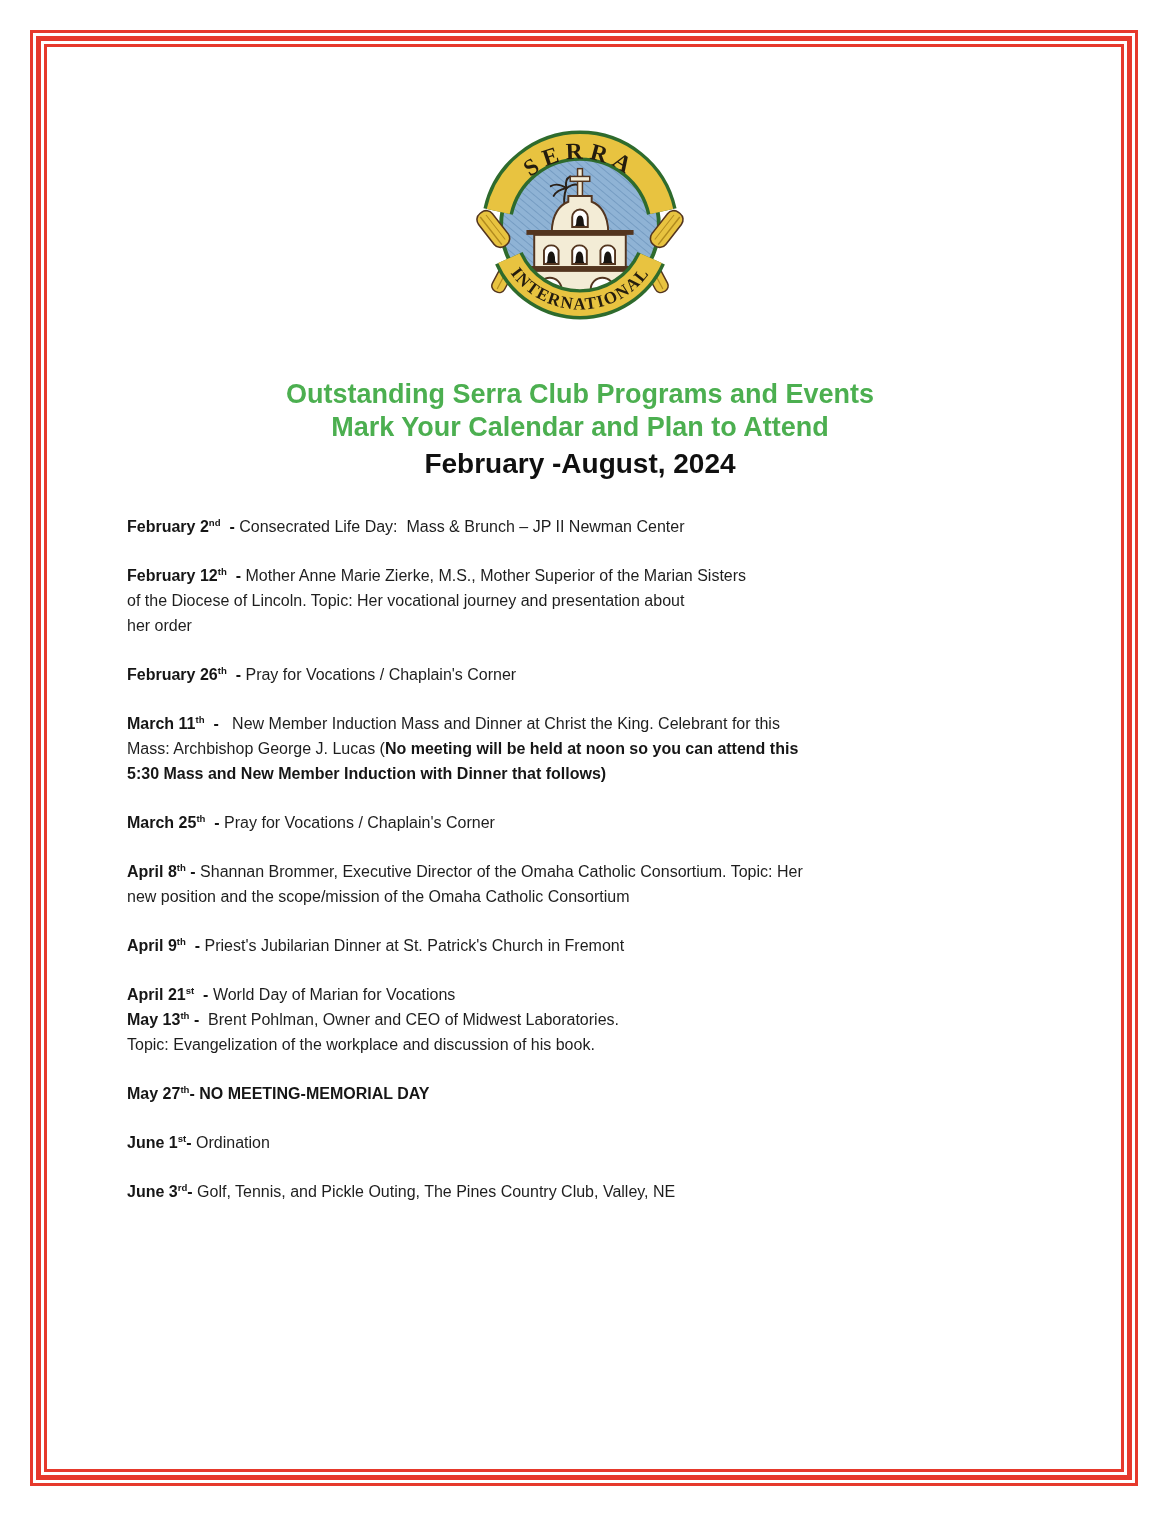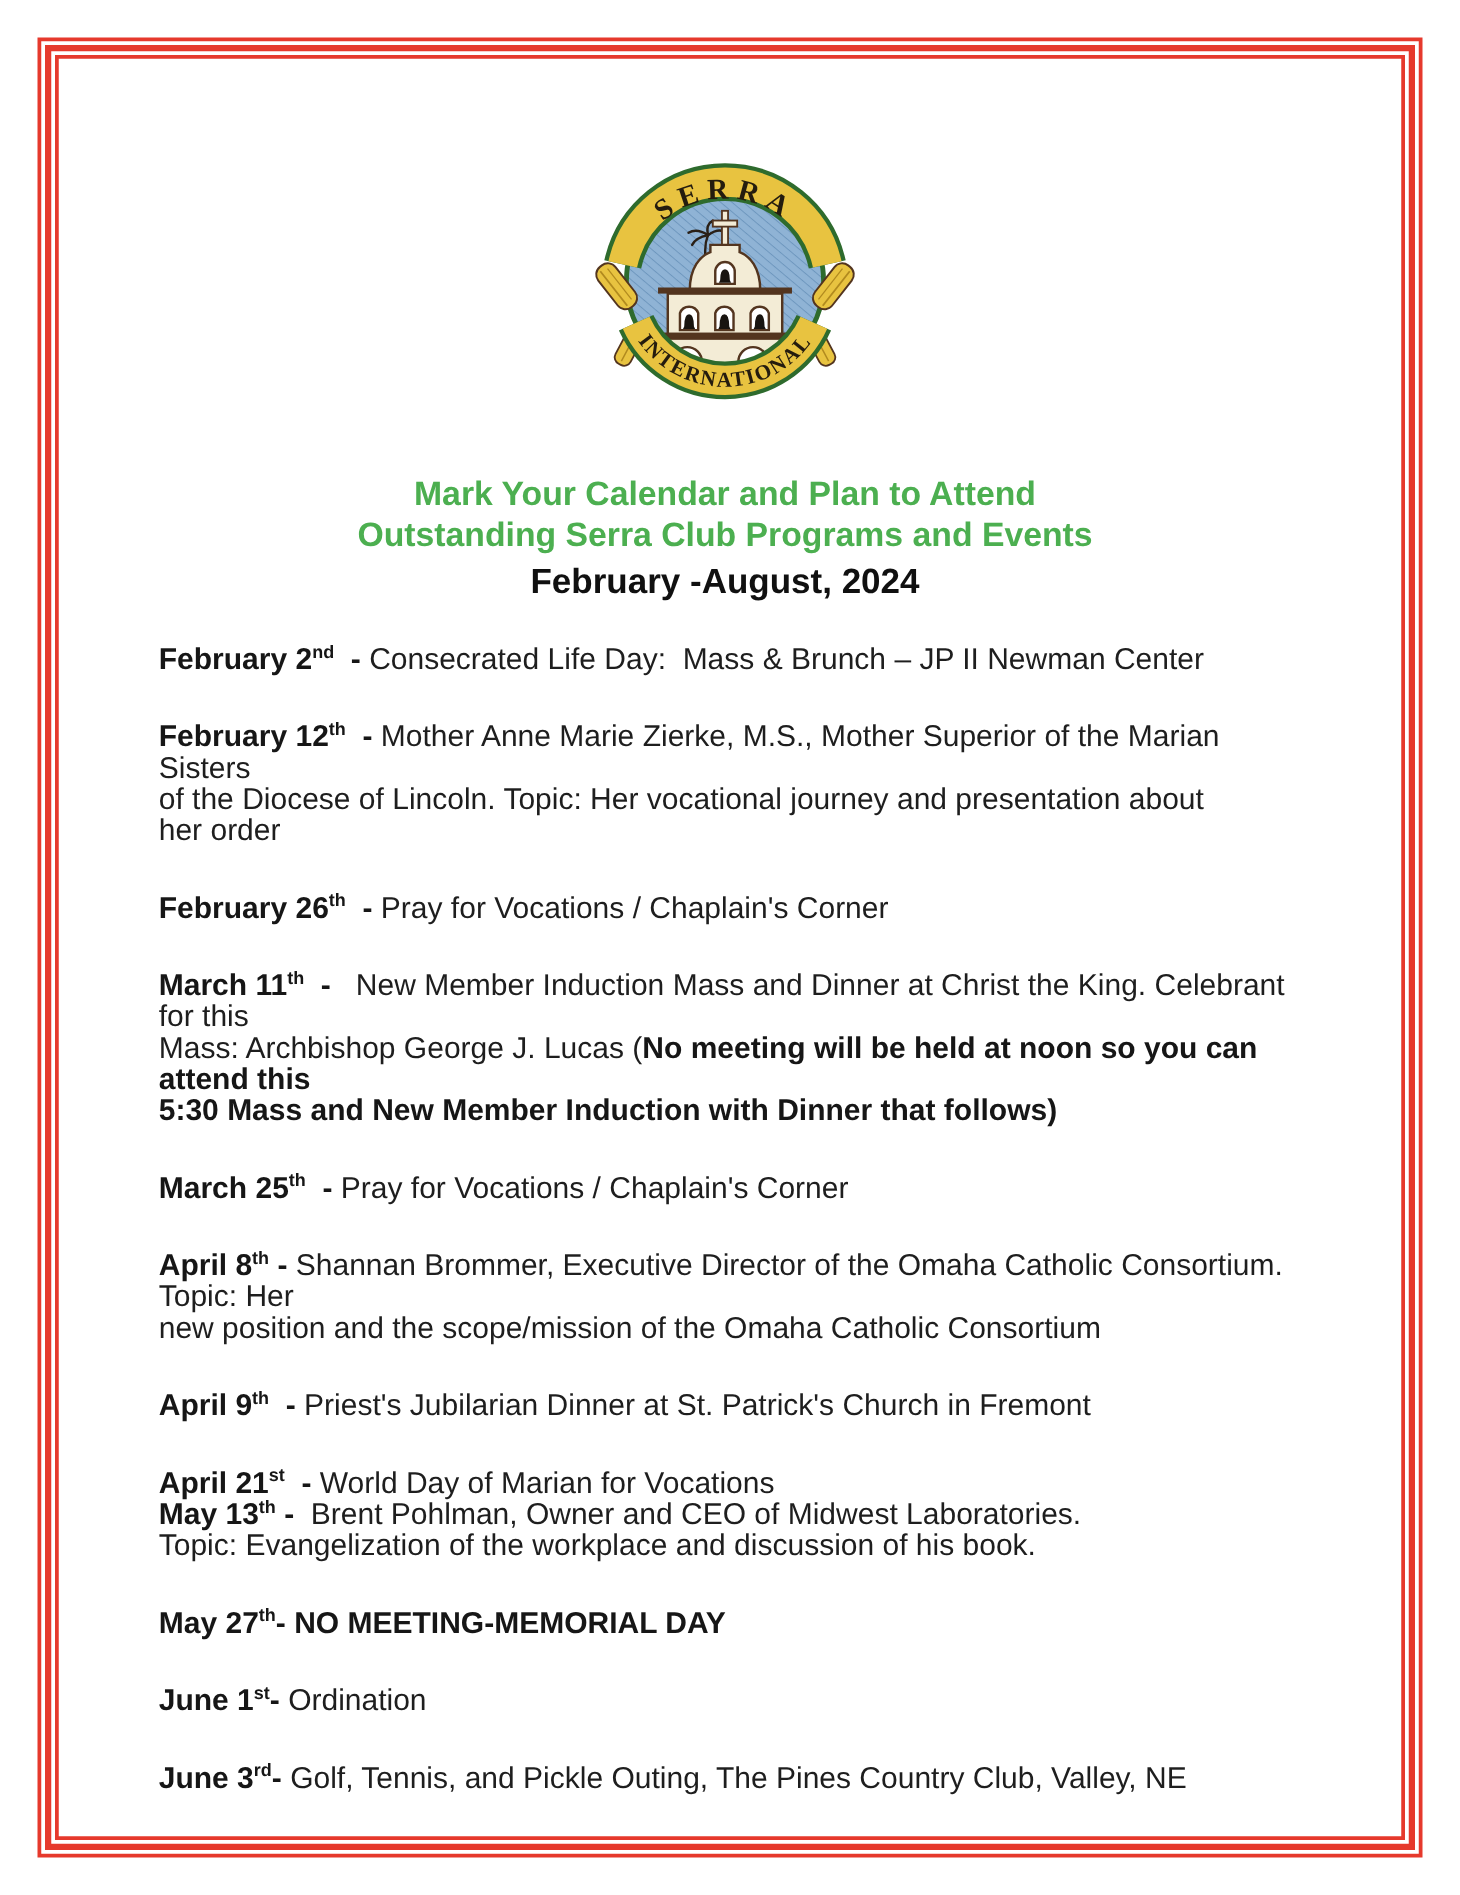--- a/index.html
+++ b/index.html
@@ -20,23 +20,23 @@
   #frame-inner{inset:44px;border-width:3px;}
 
   .content{position:absolute;left:127px;top:0;width:906px;}
   .logo-wrap{margin-top:116px;text-align:center;}
   .logo-wrap svg{display:inline-block;}
 
   .headings{text-align:center;margin-top:30px;}
   .h-green{color:var(--green);font-weight:bold;font-size:27px;line-height:33px;letter-spacing:0;}
   .h-date{color:#101010;font-weight:bold;font-size:28px;line-height:29px;margin-top:5px;}
 
-  .events{margin-top:36px;font-size:24px;line-height:25px;}
+  .events{margin-top:36px;font-size:16px;line-height:25px;}
   .events p{margin:0;white-space:pre-wrap;}
-  .events p.gap-normal{margin-top:37px;}
+  .events p.gap-normal{margin-top:24px;}
   .events p.gap-large{margin-top:33px;}
   .events p.gap-xlarge{}
   .events b{font-weight:bold;color:#161616;}
   .events sup{font-size:0.60em;vertical-align:super;line-height:0;font-weight:bold;}
 </style>
 </head>
 <body>
 
 <div class="frame" id="frame-outer"></div>
 <div class="frame" id="frame-mid"></div>
@@ -135,22 +135,22 @@
         <path d="M 31 98 A 86 86 0 0 1 199 98" fill="none" stroke="#E8C340" stroke-width="24"></path>
         <path id="topText" d="M 43 92 A 78 78 0 0 1 187 92" fill="none"></path>
         <text font-family="'Liberation Serif',serif" font-weight="bold" font-size="24" fill="#241C0E" letter-spacing="6">
           <textPath href="#topText" startOffset="50%" text-anchor="middle">SERRA</textPath>
         </text>
       </g>
     </svg>
   </div>
 
   <div class="headings">
+    <div class="h-green">Outstanding Serra Club Programs and Events</div>
     <div class="h-green">Mark Your Calendar and Plan to Attend</div>
-    <div class="h-green">Outstanding Serra Club Programs and Events</div>
     <div class="h-date">February -August, 2024</div>
   </div>
 
   <div class="events">
       <p class="event gap-first"><b>February 2<sup>nd</sup>  - </b><span>Consecrated Life Day:  Mass &amp; Brunch – JP II Newman Center</span></p>
       <p class="event gap-normal"><b>February 12<sup>th</sup>  - </b><span>Mother Anne Marie Zierke, M.S., Mother Superior of the Marian Sisters
 of the Diocese of Lincoln. Topic: Her vocational journey and presentation about
 her order</span></p>
       <p class="event gap-normal"><b>February 26<sup>th</sup>  - </b><span>Pray for Vocations / Chaplain's Corner</span></p>
       <p class="event gap-normal"><b>March 11<sup>th</sup>  -   </b><span>New Member Induction Mass and Dinner at Christ the King. Celebrant for this

